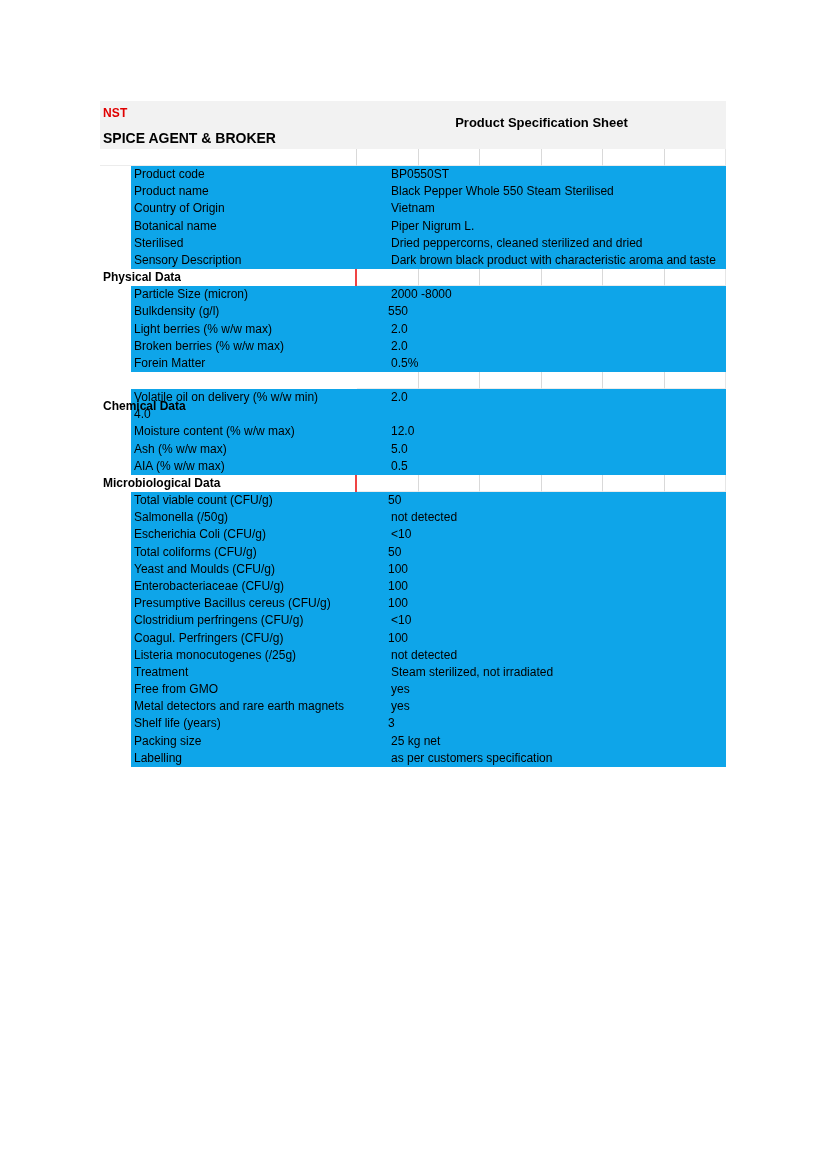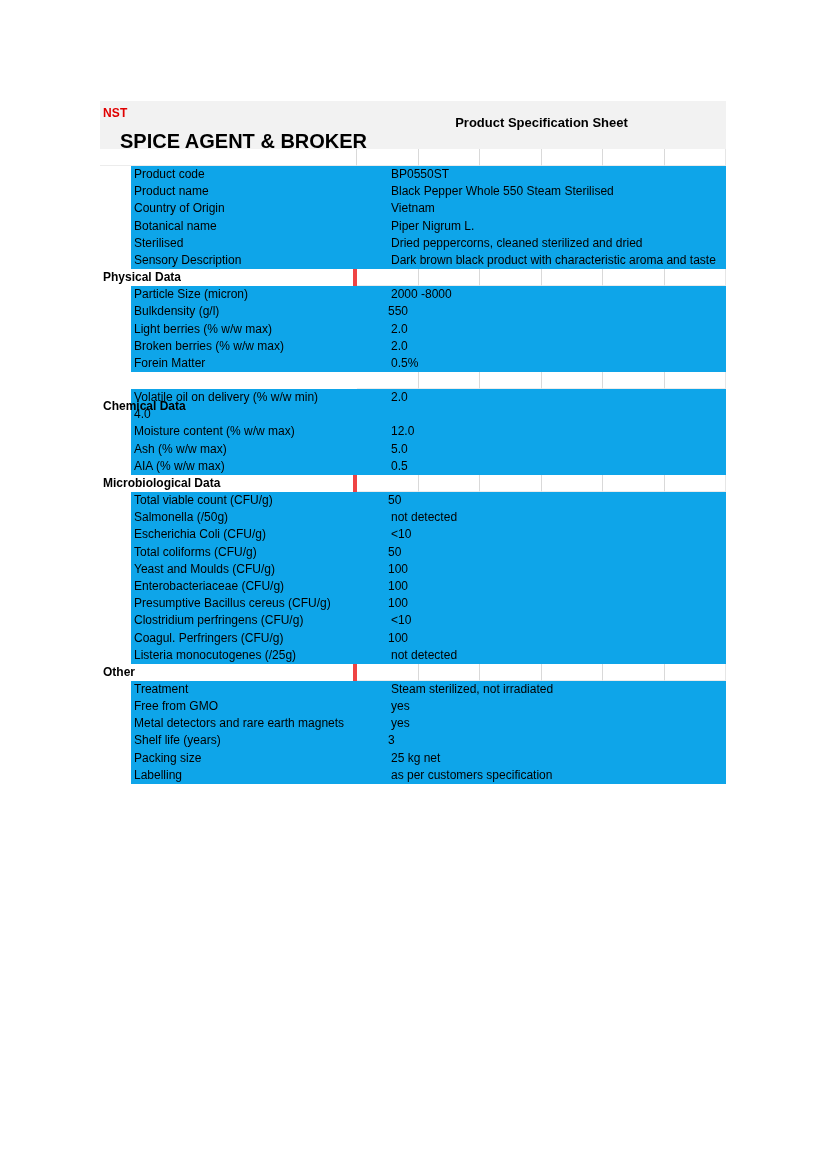--- a/index.html
+++ b/index.html
@@ -29,24 +29,24 @@
       position: absolute;
       left: 3px;
       top: 5px;
       color: #e00000;
       font-weight: bold;
       font-size: 12px;
       letter-spacing: 0.2px;
     }
     .tagline {
       position: absolute;
-      left: 20px;
+      left: 3px;
       top: 29px;
       font-weight: bold;
-      font-size: 20px;
+      font-size: 14px;
     }
     .title {
       position: absolute;
       left: 257px;
       width: 369px;
       top: 14px;
       text-align: center;
       font-weight: bold;
       font-size: 13px;
     }
@@ -62,21 +62,21 @@
       height: 100%;
     }
     .grid-cell.first { width: 257px; }
     .grid-cell.other { width: 61.5px; }
     .grid-cell.other:last-child { border-right: 1px solid #e6e6e6; }
     .section-label {
       font-weight: bold;
       font-size: 12px;
       padding-left: 3px;
       line-height: 17px;
-      border-right: 4px solid #ef4444;
+      border-right: 2px solid #ef4444;
     }
     .data-row {
       height: 17.2px;
       background: #0ea5e9;
       display: flex;
       font-size: 12px;
       line-height: 17px;
       margin-left: 31px;
     }
     .data-row .label {
@@ -256,29 +256,20 @@
     <div class="data-row">
         <div class="label">Coagul. Perfringers (CFU/g)</div>
         <div class="value num"><span>100</span></div>
       </div>
     <div class="data-row">
         <div class="label">Listeria monocutogenes (/25g)</div>
         <div class="value">not detected</div>
       </div>
   </div>
 
-  <div class="section-row">
-    <div class="section-label" style="width:257px;box-sizing:border-box;">Other</div>
-    <div class="grid-cell other"></div>
-    <div class="grid-cell other"></div>
-    <div class="grid-cell other"></div>
-    <div class="grid-cell other"></div>
-    <div class="grid-cell other"></div>
-    <div class="grid-cell other"></div>
-  </div>
   <div>
     <div class="data-row">
         <div class="label">Treatment</div>
         <div class="value">Steam sterilized, not irradiated</div>
       </div>
     <div class="data-row">
         <div class="label">Free from GMO</div>
         <div class="value">yes</div>
       </div>
     <div class="data-row">

